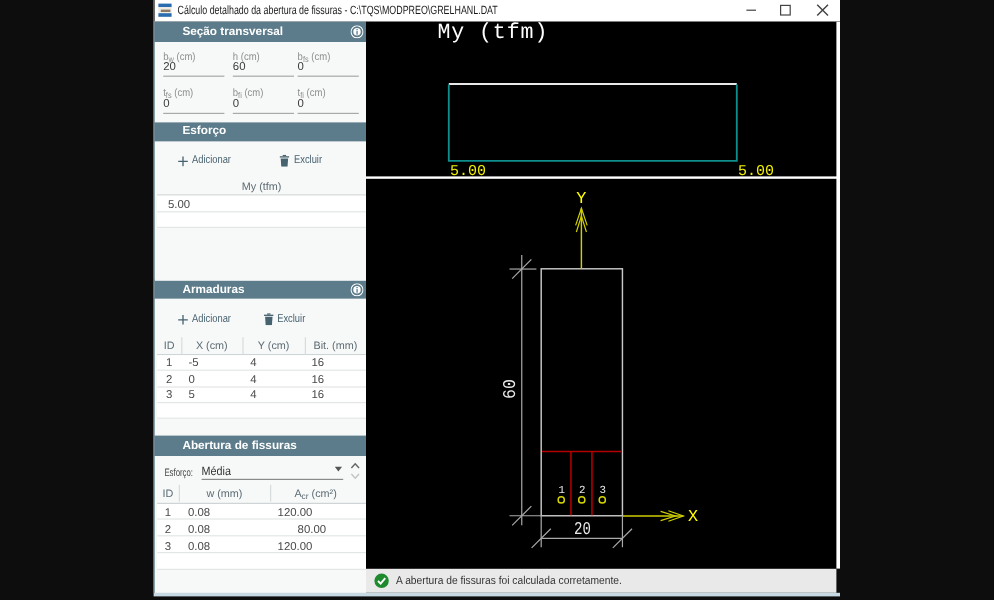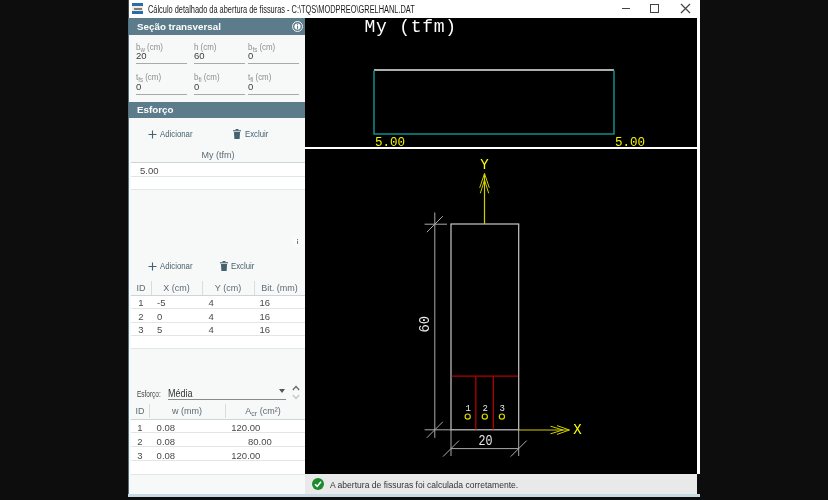--- a/index.html
+++ b/index.html
@@ -1,18 +1,18 @@
 <!DOCTYPE html>
 <html><head><meta charset="utf-8">
 <style>
 html,body{margin:0;padding:0;background:#0d0d0d;width:828px;height:500px;overflow:hidden}
 *{box-sizing:border-box}
 body{font-family:"Liberation Sans",sans-serif}
 .abs{position:absolute}
-.hdr{position:absolute;left:129px;width:176px;background:#5d7c8b;color:#fff;font-size:9.8px;font-weight:bold;padding-left:8px;display:flex;align-items:center}
+.hdr{position:absolute;left:129px;width:176px;background:#5d7c8b;color:#fff;font-size:9.8px;font-weight:bold;padding-left:23px;display:flex;align-items:center}
 .sec{position:absolute;left:129px;width:176px;background:#f7f8f8}
 .lbl{position:absolute;font-size:9px;color:#8e8e8e;transform:scaleX(.88);transform-origin:left}
 .val{position:absolute;font-size:9.5px;color:#3d3d3d}
 .ul{position:absolute;height:1px;background:#a9a9a9}
 .btnt{position:absolute;font-size:9.5px;color:#47626f;transform:scaleX(.82);transform-origin:left}
 .th{position:absolute;font-size:9px;color:#5d6c74;text-align:center}
 .td{position:absolute;font-size:9.5px;color:#4a4a4a}
 .rowsep{position:absolute;height:1px;background:#e3e6e6}
 .colsep{position:absolute;width:1px;background:#d8dcdc}
 sub{font-size:7px;vertical-align:-2px}
@@ -137,20 +137,21 @@
       <path d="M0.9 3 H7.1 L6.6 10 H1.4 Z" fill="#47626f"></path>
     </svg>
 <div class="btnt" style="left:244.5px;top:128px">Excluir</div>
 <div class="th" style="left:131px;top:150px;width:174px">My (tfm)</div>
 <div class="rowsep" style="left:131px;top:162px;width:174px;background:#cfd4d6"></div>
 <div class="abs" style="left:131px;top:163px;width:174px;height:26.5px;background:#fff"></div>
 <div class="td" style="left:140px;top:165px">5.00</div>
 <div class="rowsep" style="left:131px;top:175.6px;width:174px"></div>
 <div class="rowsep" style="left:131px;top:189.2px;width:174px"></div>
 
+<div class="hdr" style="top:233.5px;height:15.5px;line-height:15.5px">Armaduras</div>
 <svg class="abs" style="left:291.5px;top:235.5px" width="11" height="11">
       <circle cx="5.5" cy="5.5" r="5" fill="none" stroke="#fff" stroke-width="0.9"></circle>
       <circle cx="5.5" cy="5.5" r="3.1" fill="#fff"></circle>
       <rect x="5" y="3.1" width="1.1" height="1.1" fill="#5d7c8b"></rect>
       <rect x="5" y="4.9" width="1.1" height="3" fill="#5d7c8b"></rect>
     </svg>
 <div class="sec" style="top:249px;height:113.5px"></div>
 <svg class="abs" style="left:148px;top:261.5px" width="9" height="9">
       <path d="M4.5 0.5 L4.5 8.5 M0.5 4.5 L8.5 4.5" stroke="#47626f" stroke-width="1.1"></path>
     </svg>
@@ -181,20 +182,21 @@
 <div class="td" style="left:208.5px;top:310.5px">4</div>
 <div class="td" style="left:259.5px;top:310.5px">16</div>
 <div class="rowsep" style="left:131px;top:321.6px;width:174px"></div>
 <div class="td" style="left:131px;top:324px;width:20px;text-align:center">3</div>
 <div class="td" style="left:157px;top:324px">5</div>
 <div class="td" style="left:208.5px;top:324px">4</div>
 <div class="td" style="left:259.5px;top:324px">16</div>
 <div class="rowsep" style="left:131px;top:334.9px;width:174px"></div>
 <div class="rowsep" style="left:131px;top:348.4px;width:174px"></div>
 
+<div class="hdr" style="top:363px;height:17px;line-height:17px">Abertura de fissuras</div>
 <div class="sec" style="top:380px;height:113.5px"></div>
 <div class="abs" style="left:137px;top:389px;font-size:9px;color:#444;transform:scaleX(.72);transform-origin:left">Esforço:</div>
 <div class="abs" style="left:168px;top:388px;font-size:10px;color:#333;transform:scaleX(.9);transform-origin:left">Média</div>
 <div class="abs" style="left:279px;top:388.5px;width:0;height:0;border-left:3.5px solid transparent;border-right:3.5px solid transparent;border-top:4.5px solid #555"></div>
 <svg class="abs" style="left:291.5px;top:385px" width="8" height="6">
       <path d="M0.8 5 L4 1.5 L7.2 5" fill="none" stroke="#666" stroke-width="1.2"></path>
     </svg>
 <svg class="abs" style="left:291.5px;top:393.5px" width="8" height="6">
       <path d="M0.8 1 L4 4.5 L7.2 1" fill="none" stroke="#c4c4c4" stroke-width="1.2"></path>
     </svg>

